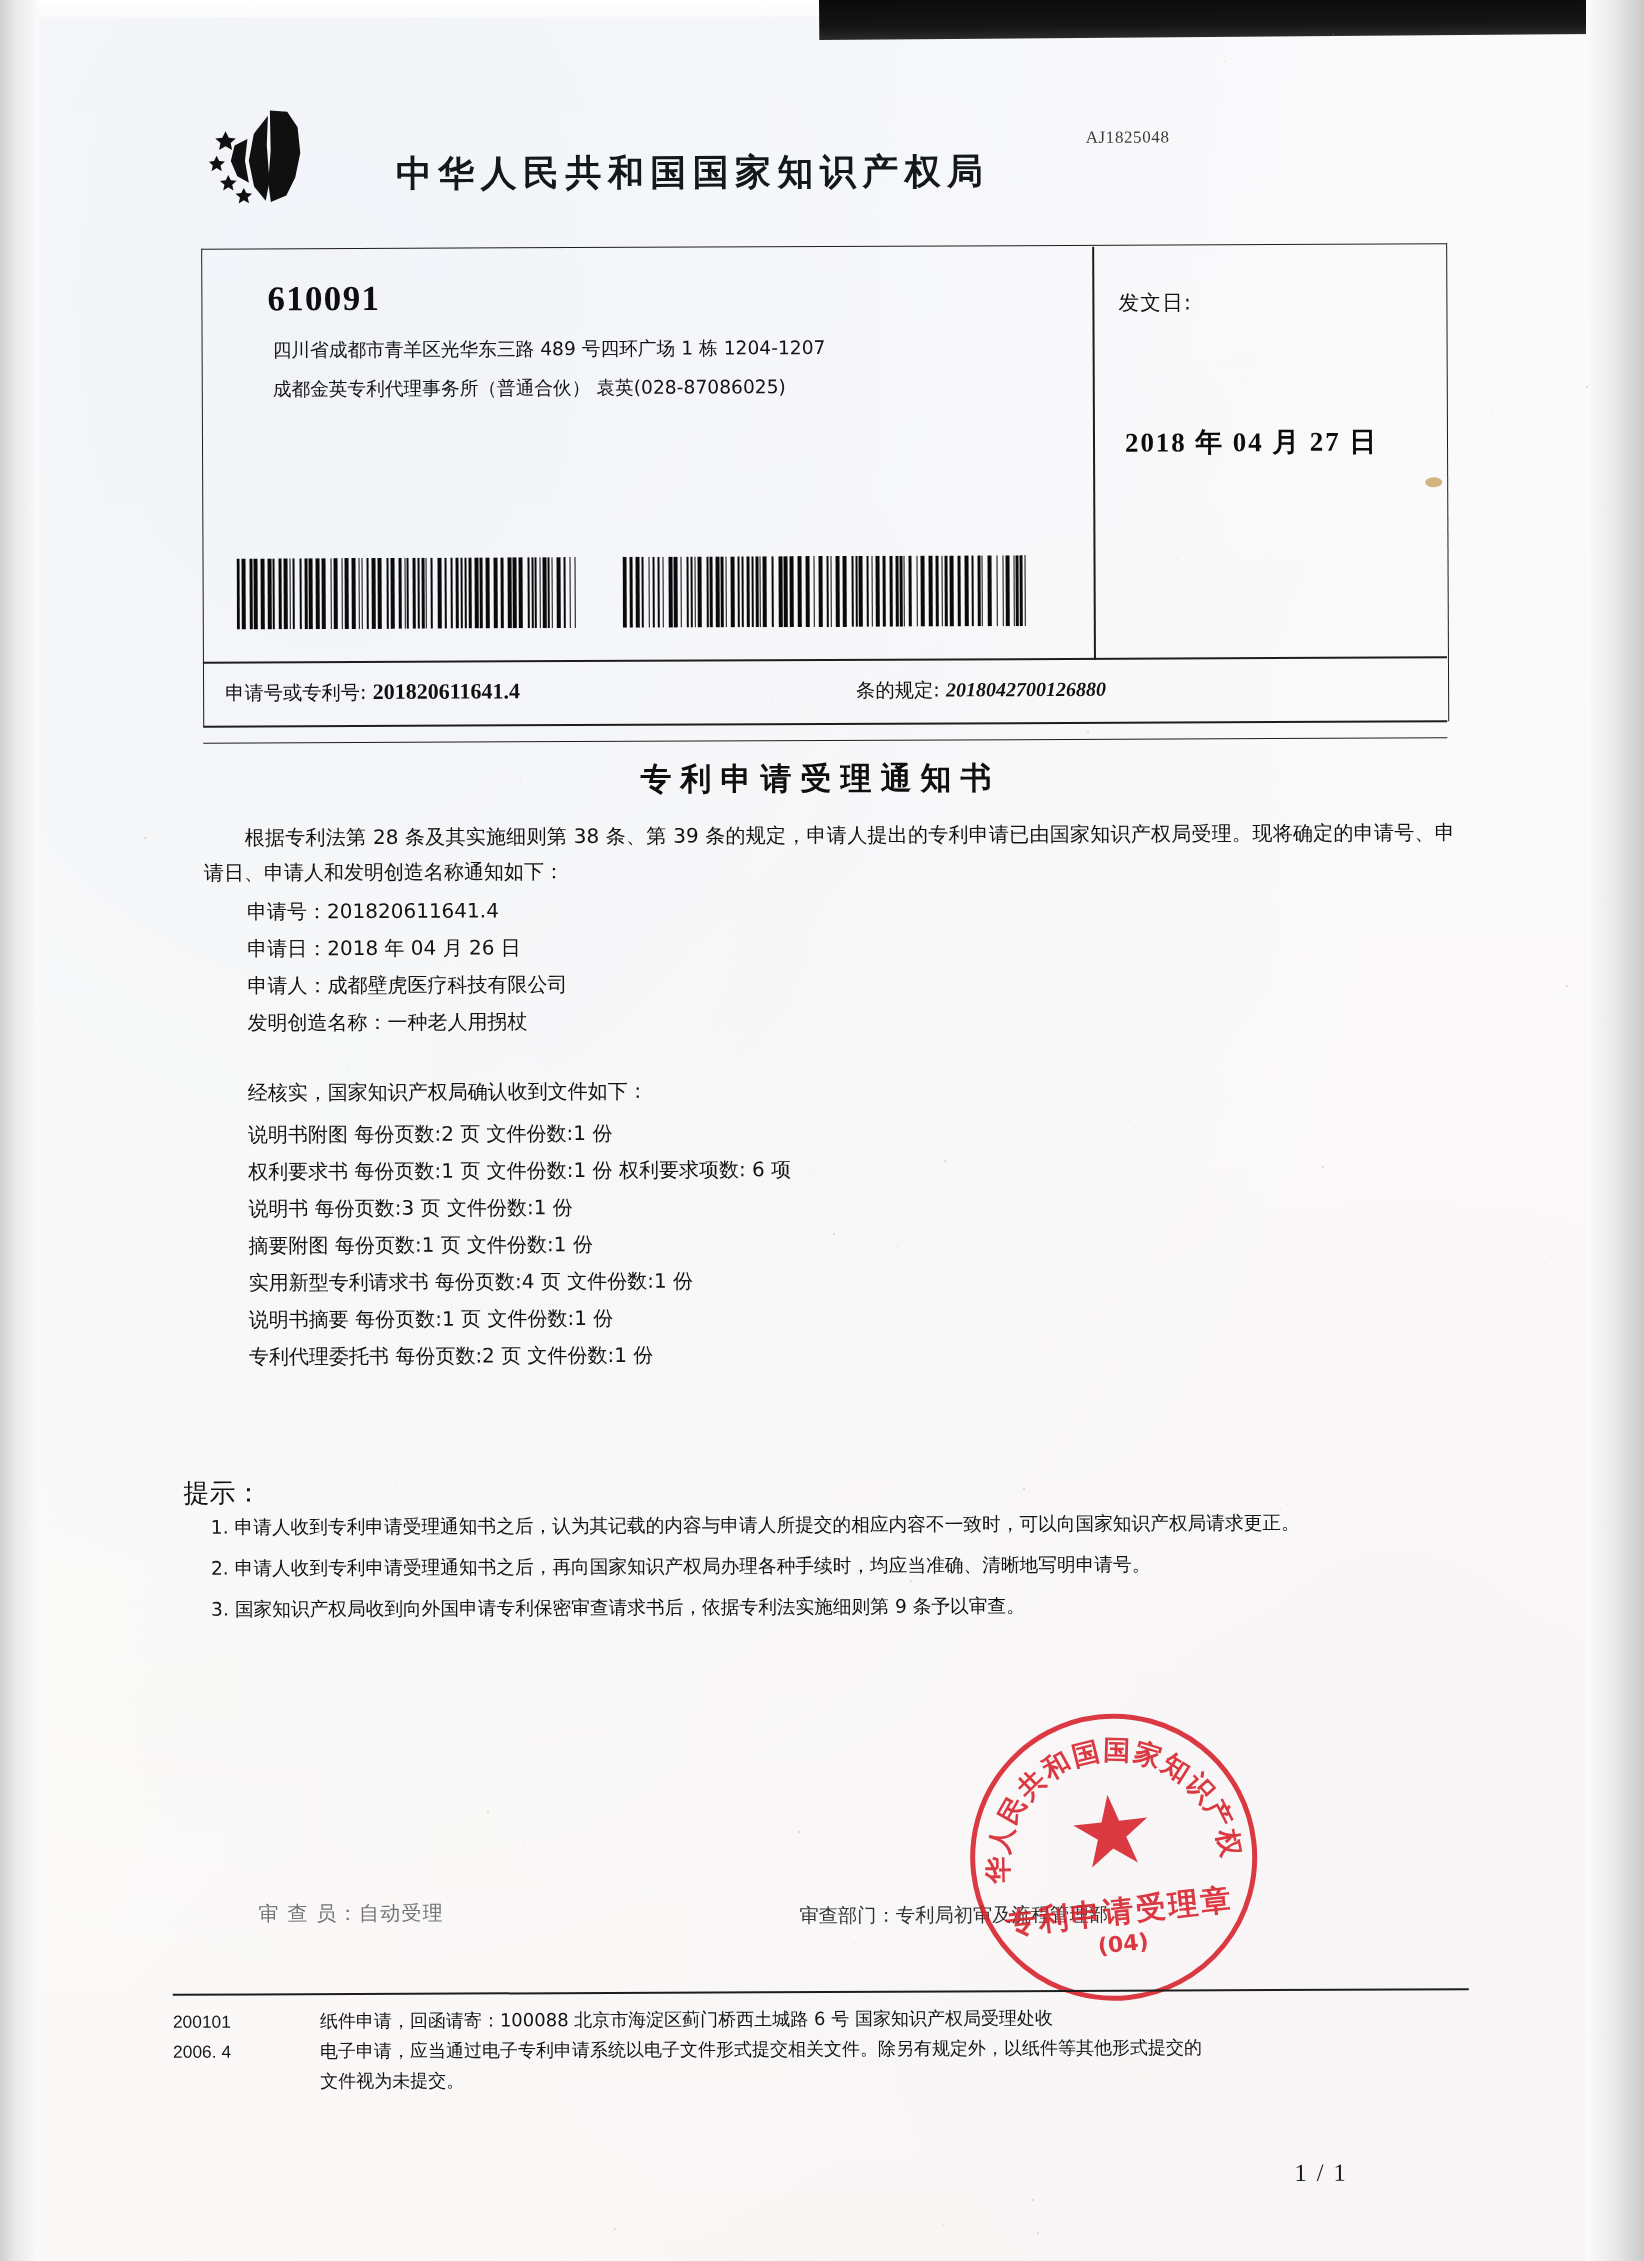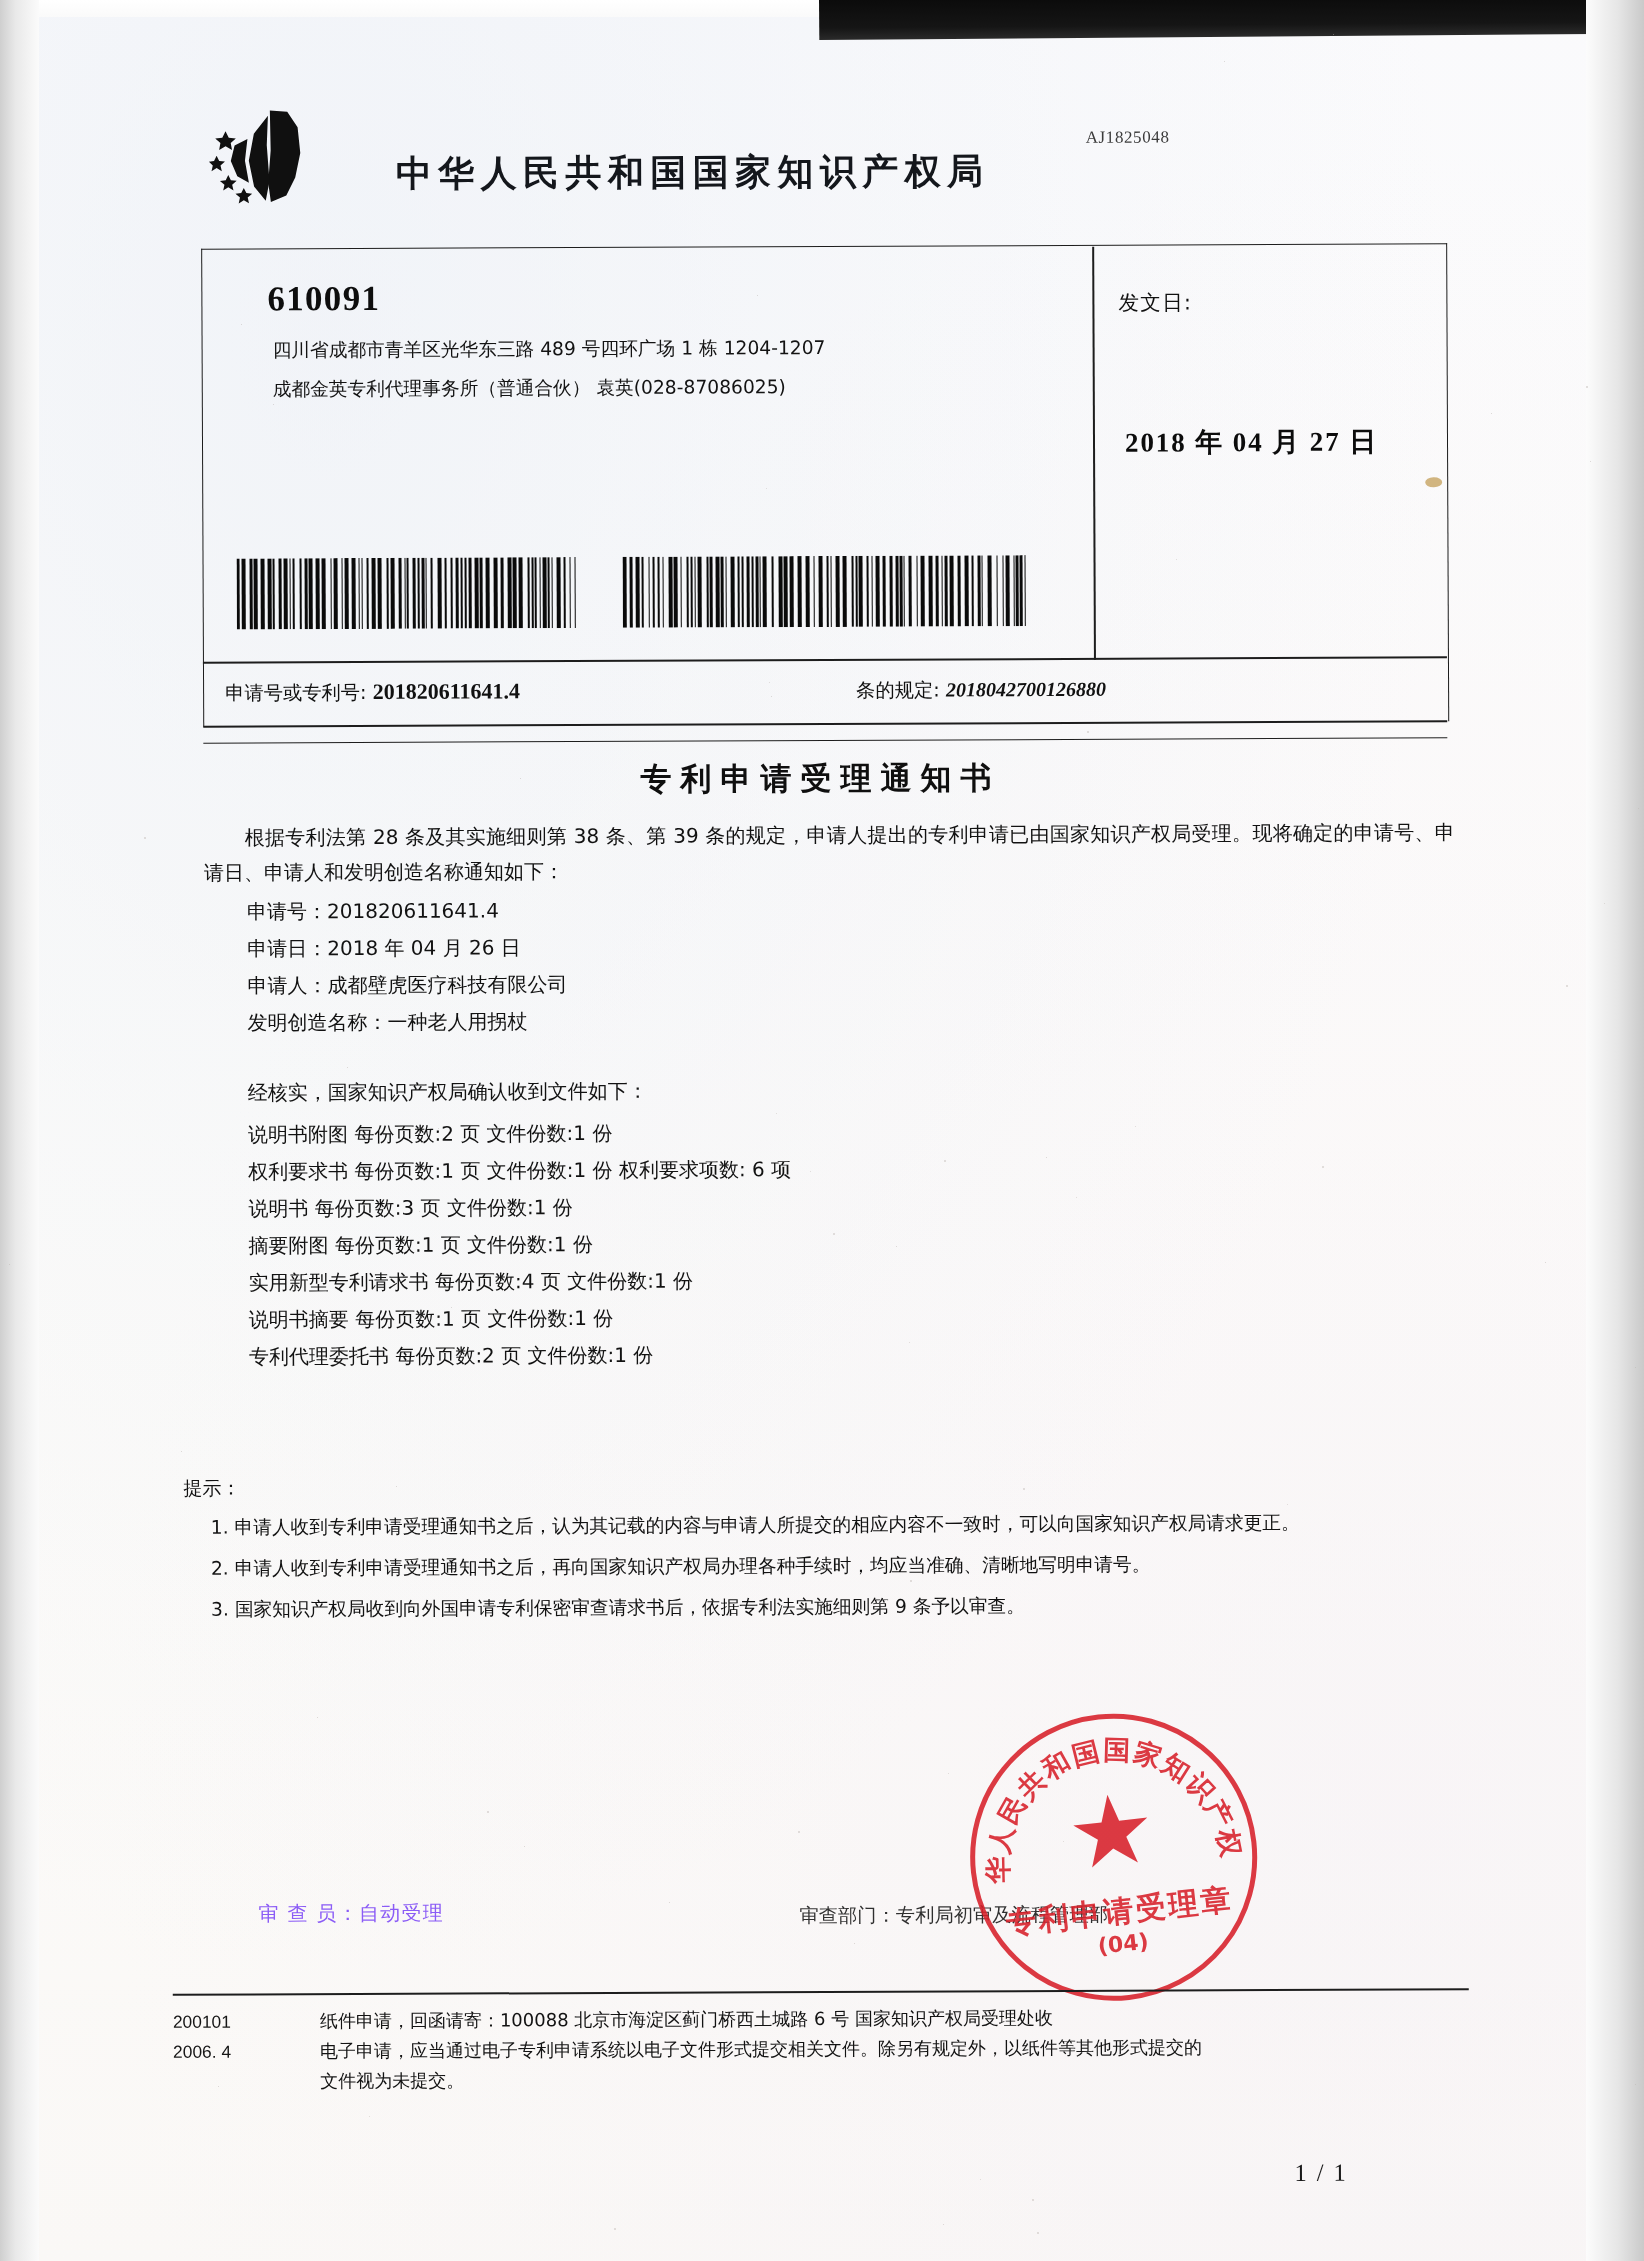--- a/index.html
+++ b/index.html
@@ -245,21 +245,21 @@
     left: 248px; top: 1114px;
     font-size: 20px;
     line-height: 37px;
     color: #121212;
   }
   .docs-list div { white-space: nowrap; }
 
   .tips-head {
     position: absolute;
     left: 182px; top: 1473px;
-    font-size: 19px;
+    font-size: 26px;
     color: #121212;
   }
   .tips-list {
     position: absolute;
     left: 182px; top: 1509px;
     width: 1283px;
     font-size: 18.7px;
     line-height: 32px;
     color: #121212;
   }
@@ -267,21 +267,21 @@
     text-indent: 27px;
     margin-bottom: 9px;
     text-align: justify;
   }
 
   
   .examiner {
     position: absolute;
     left: 255px; top: 1898px;
     font-size: 20px;
-    color: #8b5cf6;
+    color: #737373;
     letter-spacing: 1.3px;
     white-space: nowrap;
     text-align: right;
   }
   .department {
     position: absolute;
     left: 796px; top: 1902px;
     font-size: 19.3px;
     color: #1a1a1a;
     white-space: nowrap;

